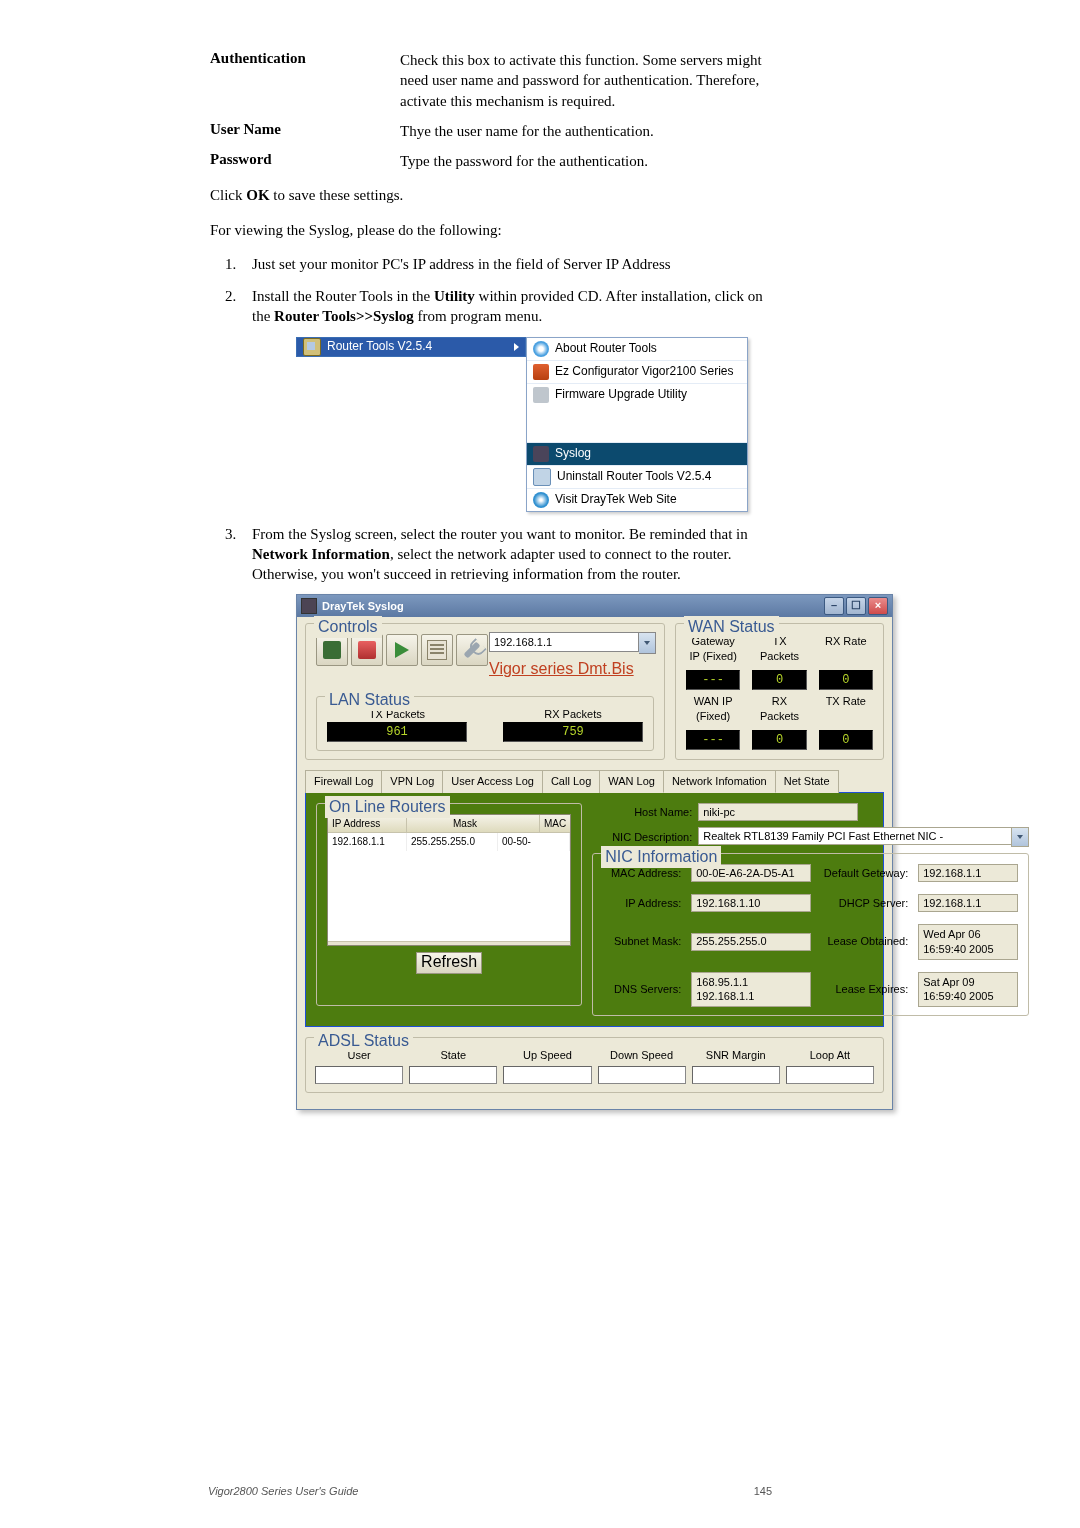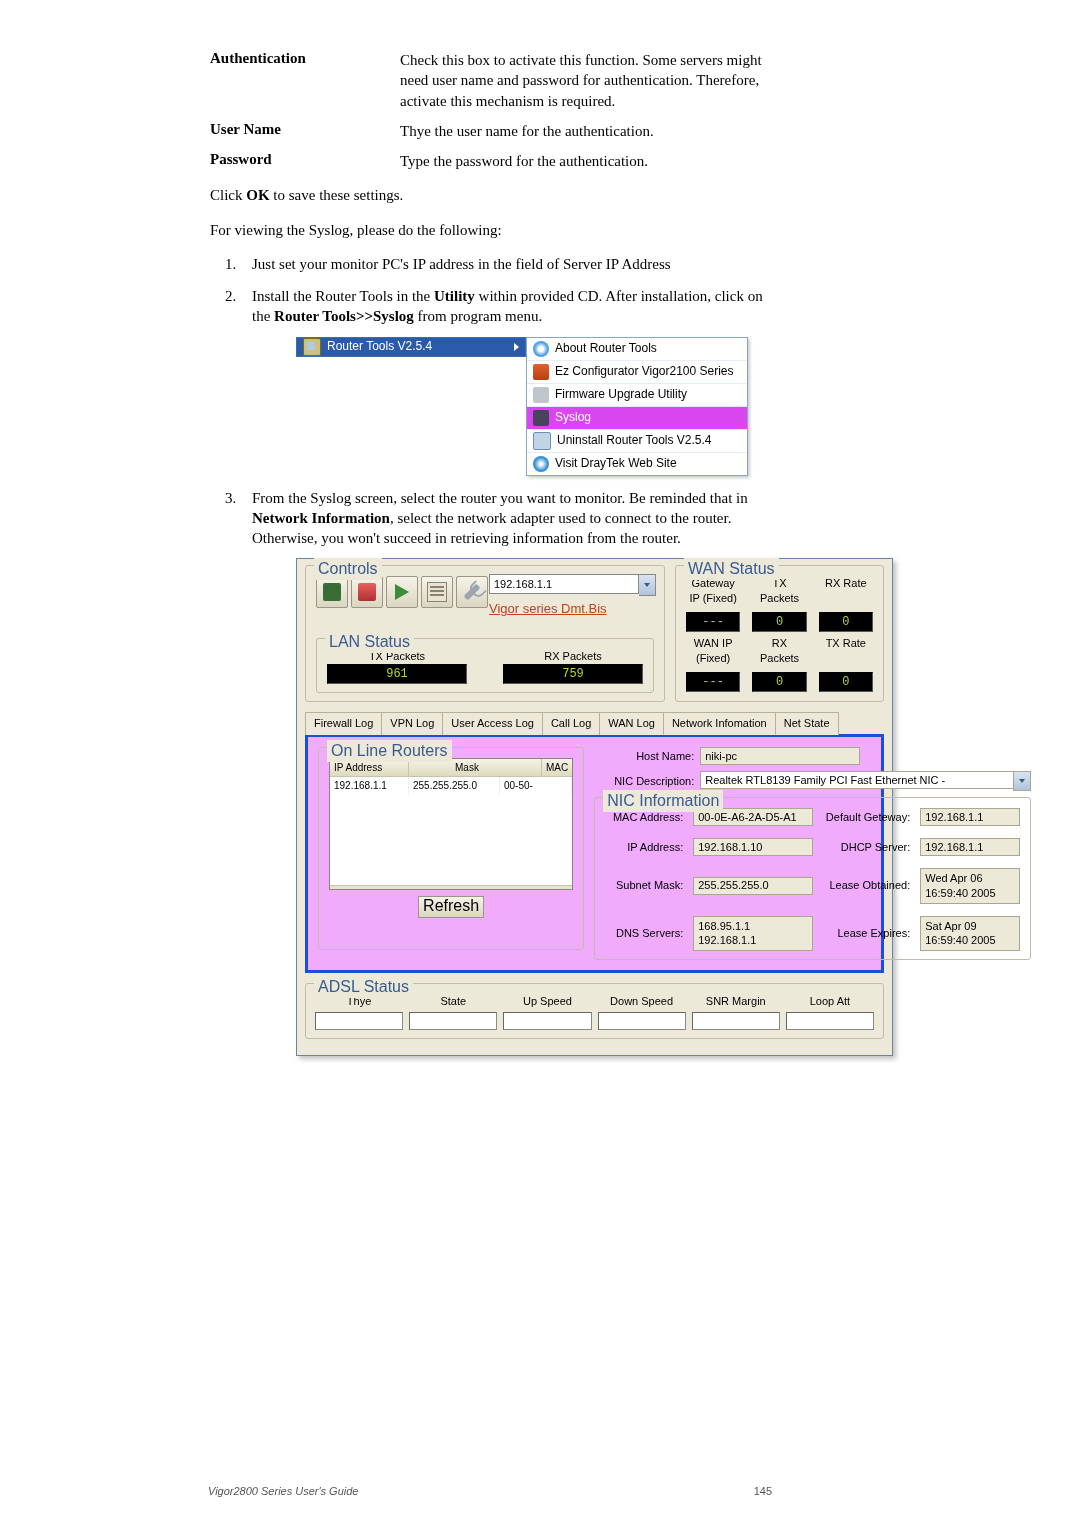--- a/index.html
+++ b/index.html
@@ -95,22 +95,23 @@
   }
   .submenu-item {
     height: 22px;
     display: flex;
     align-items: center;
     padding: 0 6px;
     border-top: 1px solid #e4ecf6;
   }
   .submenu-item:first-child { border-top: none; }
   .submenu-item.sel {
-    background: #d946ef;
+    background: #0c4a6e;
     color: #fff;
+    margin-top: 36px;
   }
   .sicn {
     width: 16px; height: 16px;
     margin-right: 6px;
     display: inline-block;
     border-radius: 2px;
   }
   .sicn.info { background: radial-gradient(circle at 50% 50%, #fff 20%, #4aa0e0 60%); border-radius: 50%; }
   .sicn.ez { background: linear-gradient(#e06030,#b84010); }
   .sicn.fw { background: #bfc6cd; }
@@ -221,21 +222,21 @@
     border-left:none;
     background: linear-gradient(#d8e4f0,#b0c4dc);
     display:flex;align-items:center;justify-content:center;
   }
   .ip-combo .dd::after {
     content:"";
     border-left:3px solid transparent;
     border-right:3px solid transparent;
     border-top:4px solid #405874;
   }
-  .link-red { color:#c04020; text-decoration: underline; font-size:13px; }
+  .link-red { color:#c04020; text-decoration: underline; font-size:16px; }
 
   .wan-box {
     flex:1;
   }
   .wan-grid {
     display:grid;
     grid-template-columns: 1fr 1fr 1fr;
     gap: 4px 12px;
     text-align:center;
   }
@@ -265,24 +266,24 @@
     padding:3px 8px;
     margin-right:-1px;
     position:relative;
   }
   .tab.active {
     background:#ece9d8;
     z-index:2;
     border-bottom:1px solid #ece9d8;
   }
   .tab-body {
-    border:3px solid #1d4ed8;
+    border:1px solid #1d4ed8;
     padding:10px;
     margin-top:-1px;
-    background:#f0abfc;
+    background:#4d7c0f;
   }
   .two-col { display:flex; gap:10px; }
   .routers-box {
     flex: 0 0 210px;
   }
   .router-list {
     border:1px solid #8a8672;
     background:#fff;
     height:130px;
     overflow:hidden;
@@ -458,20 +459,29 @@
             </div>
           </div>
         </div>
       </div>
     </li>
 
     <li>
       <span>From the Syslog screen, select the router you want to monitor. Be reminded that in </span><span class="bold">Network Information</span><span>, select the network adapter used to connect to the router. Otherwise, you won't succeed in retrieving information from the router.</span>
 
       <div class="win-figure">
+        <div class="titlebar">
+          <span class="ticn"></span>
+          <span>DrayTek Syslog</span>
+          <div class="tbtns">
+            <div class="tbtn">–</div>
+            <div class="tbtn">☐</div>
+            <div class="tbtn close">×</div>
+          </div>
+        </div>
         <div class="win-body">
 
           <div class="controls-row">
             <div class="groupbox" style="flex:0 0 248px;">
               <div class="gb-title">Controls</div>
               <div style="display:flex; gap:8px; align-items:flex-start;">
                 <div class="tool-btns">
                   <div class="tool-btn">
                       <span class="tic disk"></span>
                     </div>
@@ -619,21 +629,21 @@
                   </div>
                 </div>
               </div>
             </div>
           </div>
 
           <div class="groupbox" style="margin-top:10px;margin-bottom:0;">
             <div class="gb-title">ADSL Status</div>
             <div class="adsl-row">
               <div class="adsl-col">
-                <div>Thye</div>
+                <div>User</div>
                 <div class="sunken"></div>
               </div>
               <div class="adsl-col">
                 <div>State</div>
                 <div class="sunken"></div>
               </div>
               <div class="adsl-col">
                 <div>Up Speed</div>
                 <div class="sunken"></div>
               </div>

